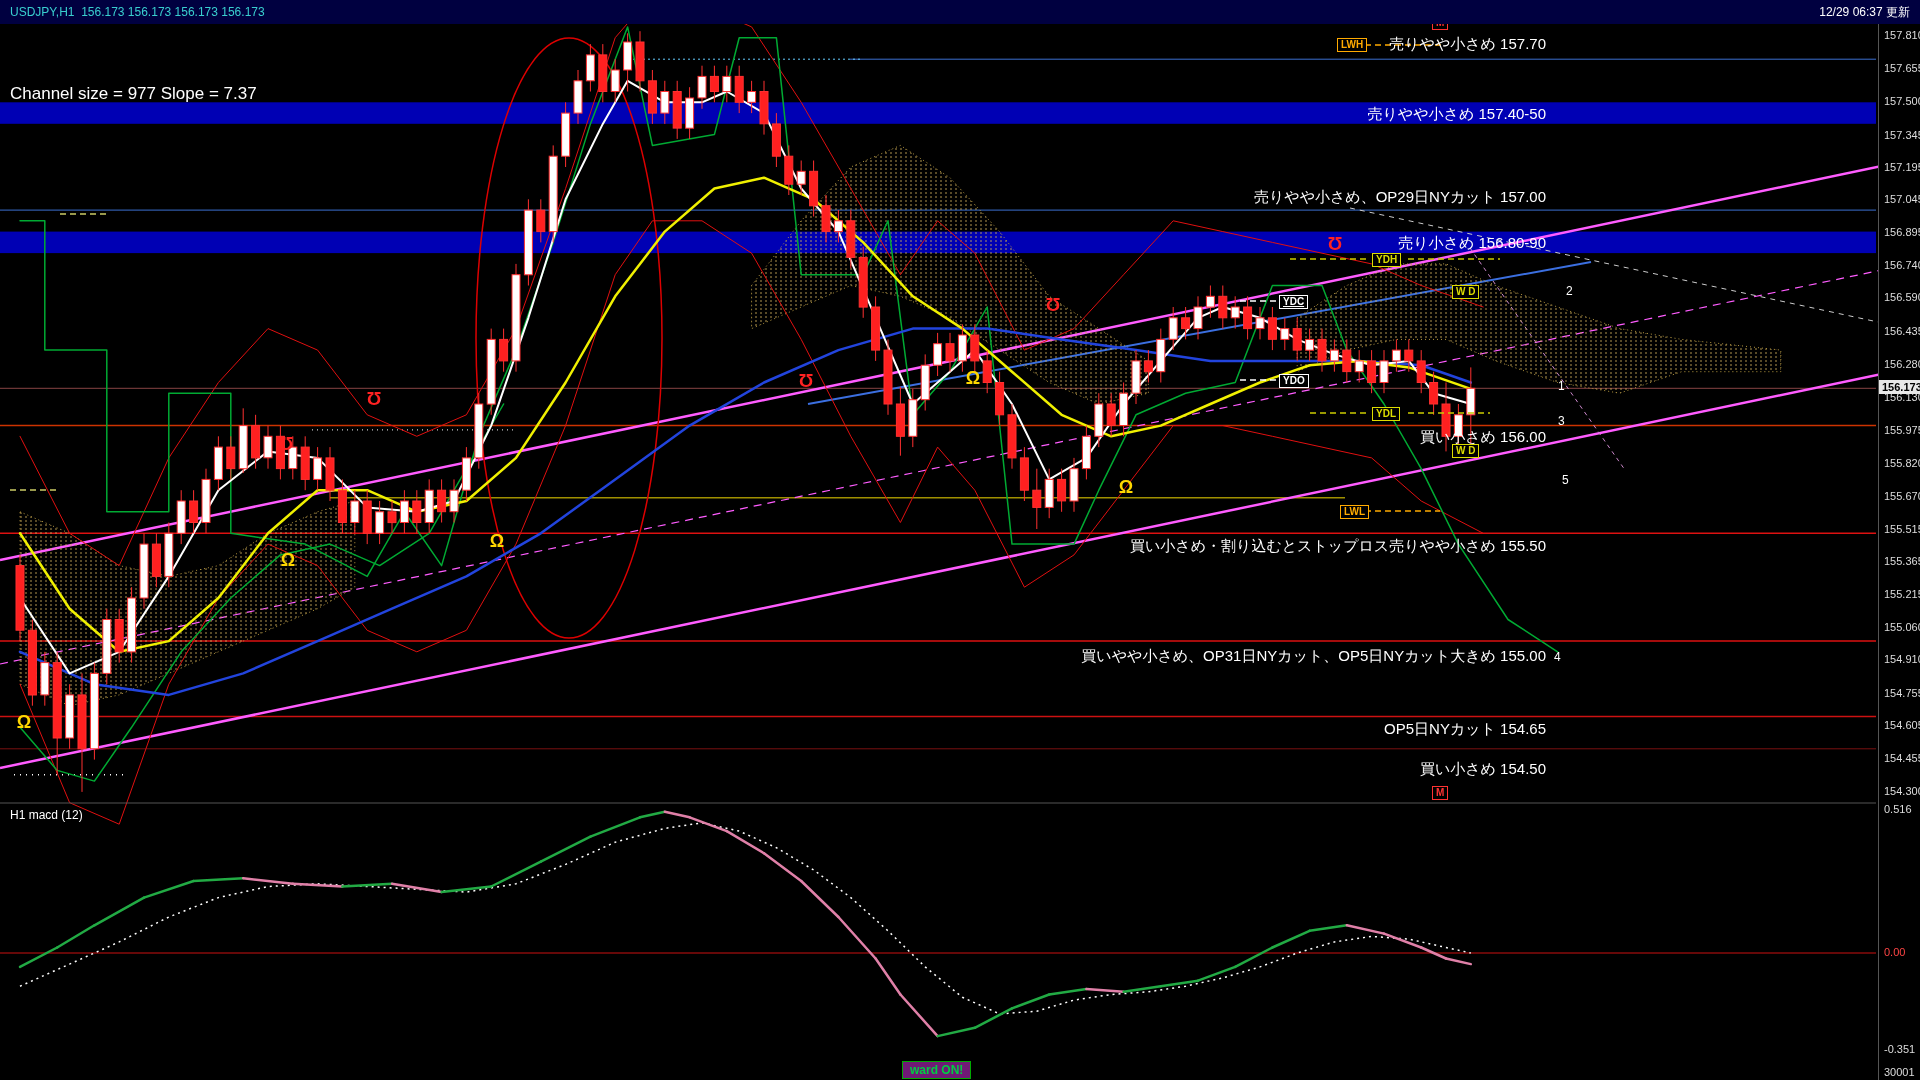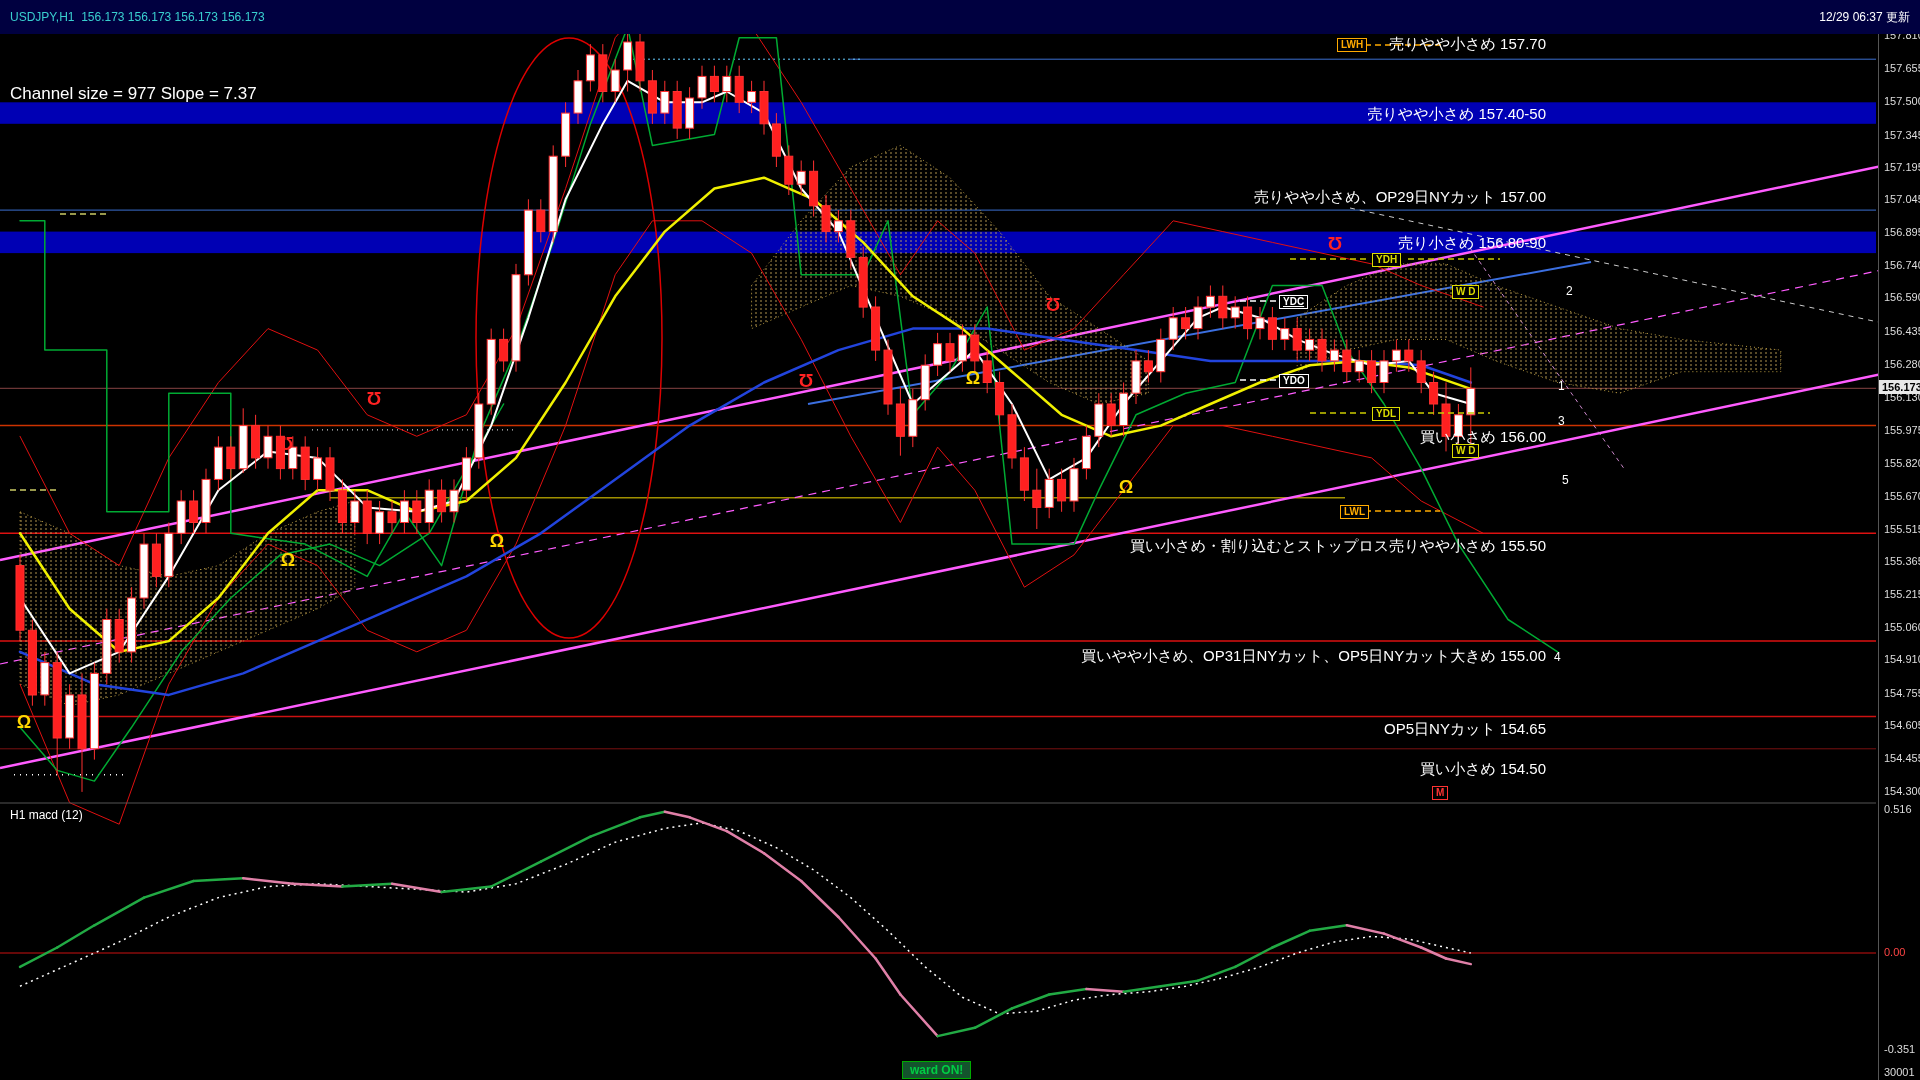--- a/index.html
+++ b/index.html
@@ -1,19 +1,19 @@
 <!DOCTYPE html>
 <html><head>
 <meta charset="utf-8">
 <style>
   html,body{margin:0;padding:0;background:#000;}
   .screen{position:relative;width:1920px;height:1080px;background:#000;overflow:hidden;
           font-family:"Liberation Sans",sans-serif;}
   #chart-svg{position:absolute;left:0;top:0;}
-  .topbar{position:absolute;left:0;top:0;width:100%;height:34px;background:#000040;
+  .topbar{position:absolute;left:0;top:0;width:100%;height:24px;background:#000040;
           display:flex;justify-content:space-between;align-items:center;box-sizing:border-box;
           padding:0 10px;font-size:12px;z-index:30;}
   .topbar .tleft{color:#39cfcf;white-space:pre;}
   .topbar .tright{color:#fff;}
   .chart-info{position:absolute;left:10px;top:84px;color:#fff;font-size:17px;z-index:10;}
   .watermark{position:absolute;left:72px;top:92px;color:#fff;font-size:58px;letter-spacing:2px;z-index:10;}
   .axis{position:absolute;left:1878px;top:16px;width:42px;height:1064px;background:#000;
         border-left:1px solid #555;z-index:20;}
   .tick{position:absolute;left:5px;color:#ddd;font-size:11px;}
   .cur-badge{position:absolute;left:0px;background:#e8e8e8;color:#000;font-size:11px;font-weight:bold;
@@ -22,21 +22,21 @@
   .lblbox{position:absolute;font-size:10px;font-weight:bold;padding:0 3px;line-height:12px;
           background:#000;z-index:12;white-space:nowrap;}
   .chnum{position:absolute;color:#fff;font-size:12px;z-index:12;}
   .macd-title{position:absolute;left:10px;top:808px;color:#fff;font-size:12px;z-index:12;}
   .macd-lbl{position:absolute;left:1884px;font-size:11px;color:#ddd;z-index:22;}
   #macd-max{top:803px;} #macd-zero{top:946px;color:#ff4444;} #macd-min{top:1043px;} #macd-count{top:1066px;}
   .timeline{position:absolute;left:0;top:1060px;width:1878px;height:20px;background:#000;
             border-top:1px solid #555;z-index:15;}
   .seg{position:absolute;top:6px;height:9px;}
   .tl-label{position:absolute;top:3px;color:#fff;font-size:11px;font-weight:bold;z-index:16;}
-  .ward{position:absolute;left:902px;top:1061px;border:1px solid #00aa00;background:#14532d;
+  .ward{position:absolute;left:902px;top:1061px;border:1px solid #00aa00;background:#701a75;
         color:#00cc44;font-size:12px;font-weight:bold;padding:1px 7px;z-index:25;cursor:pointer;}
 </style>
 </head>
 <body>
 
 <div class="screen">
 
   <svg id="chart-svg" width="1920" height="1080">
       <defs>
         <pattern id="dotp" width="5" height="4" patternUnits="userSpaceOnUse">

